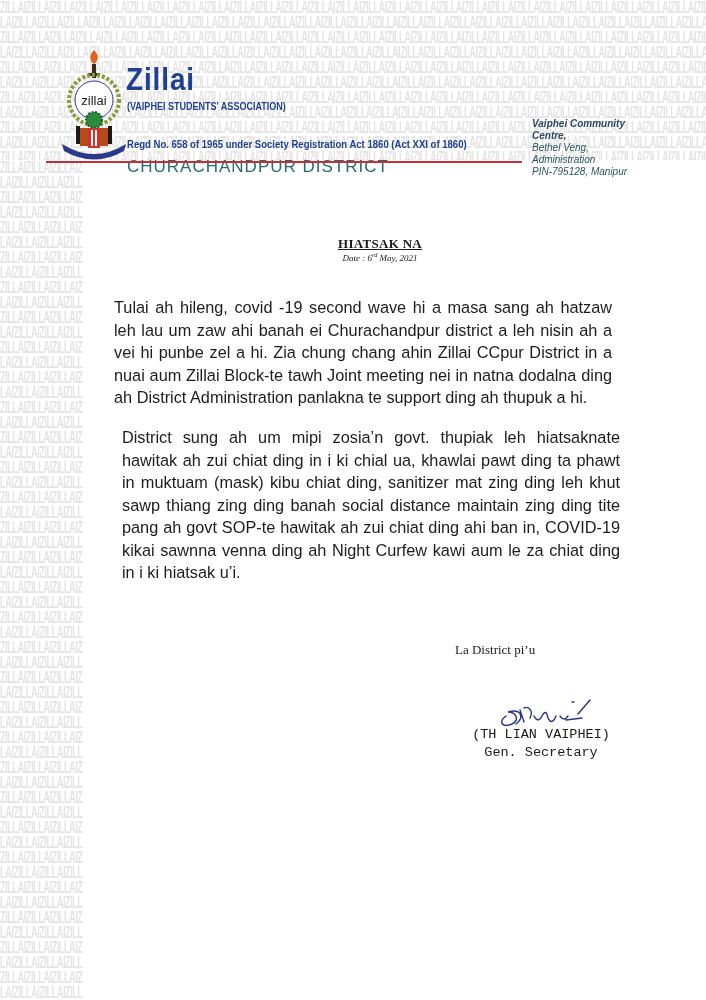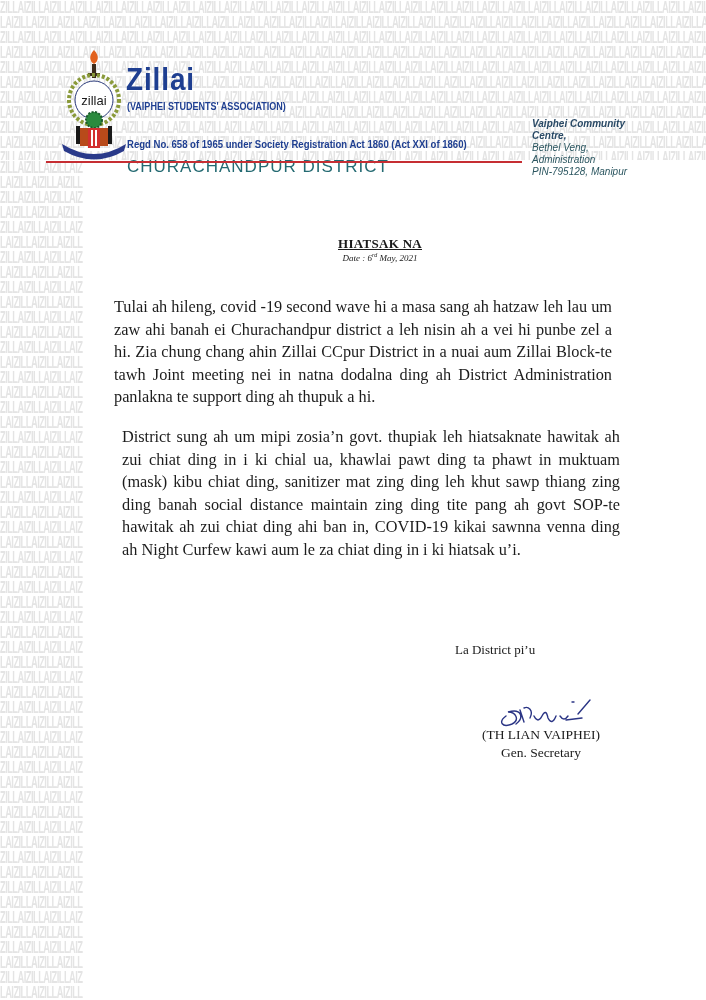--- a/index.html
+++ b/index.html
@@ -73,33 +73,33 @@
   }
   .doc-date {
     font-family: "Liberation Serif", serif; font-style: italic; font-size: 9px;
     margin-top: 0px;
   }
   .doc-date sup { font-size: 6px; }
 
   .para {
     position: absolute; left: 114px; width: 498px;
     font-size: 16.3px; line-height: 22.5px; text-align: justify;
-    font-family: Liberation Serif, serif; color: #1c1c1c;
+    font-family: Liberation Sans, sans-serif; color: #1c1c1c;
   }
   .para1 { top: 296px; }
   .para2 { top: 426px; margin-left: 8px; }
 
   .closing {
     position: absolute; left: 455px; top: 642px;
     font-size: 13px; font-family: "Liberation Serif", serif;
   }
   .signature { position: absolute; left: 494px; top: 698px; width: 100px; height: 32px; }
   .signee {
     position: absolute; left: 470px; top: 726px; width: 142px; text-align: center;
-    font-size: 13.5px; line-height: 18px; font-family: Liberation Serif, serif;
+    font-size: 13.5px; line-height: 18px; font-family: Liberation Mono, monospace;
   }
 </style>
 </head>
 <body>
 
 <div class="wm wm-top"><div class="wm-inner" id="wm-top-inner">ZILLAIZILLAIZILLAIZILLAIZILLAIZILLAIZILLAIZILLAIZILLAIZILLAIZILLAIZILLAIZILLAIZILLAIZILLAIZILLAIZILLAIZILLAIZILLAIZILLAIZILLAIZILLAIZILLAIZILLAIZILLAIZILLAIZILLAIZILLAIZILLAIZILLAIZILLAIZILLAIZILLAIZILLAIZILLAIZILLAIZILLAIZILLAIZILLAIZILLAI
 LAIZILLAIZILLAIZILLAIZILLAIZILLAIZILLAIZILLAIZILLAIZILLAIZILLAIZILLAIZILLAIZILLAIZILLAIZILLAIZILLAIZILLAIZILLAIZILLAIZILLAIZILLAIZILLAIZILLAIZILLAIZILLAIZILLAIZILLAIZILLAIZILLAIZILLAIZILLAIZILLAIZILLAIZILLAIZILLAIZILLAIZILLAIZILLAIZILLAIZIL
 ZILLAIZILLAIZILLAIZILLAIZILLAIZILLAIZILLAIZILLAIZILLAIZILLAIZILLAIZILLAIZILLAIZILLAIZILLAIZILLAIZILLAIZILLAIZILLAIZILLAIZILLAIZILLAIZILLAIZILLAIZILLAIZILLAIZILLAIZILLAIZILLAIZILLAIZILLAIZILLAIZILLAIZILLAIZILLAIZILLAIZILLAIZILLAIZILLAIZILLAI
 LAIZILLAIZILLAIZILLAIZILLAIZILLAIZILLAIZILLAIZILLAIZILLAIZILLAIZILLAIZILLAIZILLAIZILLAIZILLAIZILLAIZILLAIZILLAIZILLAIZILLAIZILLAIZILLAIZILLAIZILLAIZILLAIZILLAIZILLAIZILLAIZILLAIZILLAIZILLAIZILLAIZILLAIZILLAIZILLAIZILLAIZILLAIZILLAIZILLAIZIL
 ZILLAIZILLAIZILLAIZILLAIZILLAIZILLAIZILLAIZILLAIZILLAIZILLAIZILLAIZILLAIZILLAIZILLAIZILLAIZILLAIZILLAIZILLAIZILLAIZILLAIZILLAIZILLAIZILLAIZILLAIZILLAIZILLAIZILLAIZILLAIZILLAIZILLAIZILLAIZILLAIZILLAIZILLAIZILLAIZILLAIZILLAIZILLAIZILLAIZILLAI

